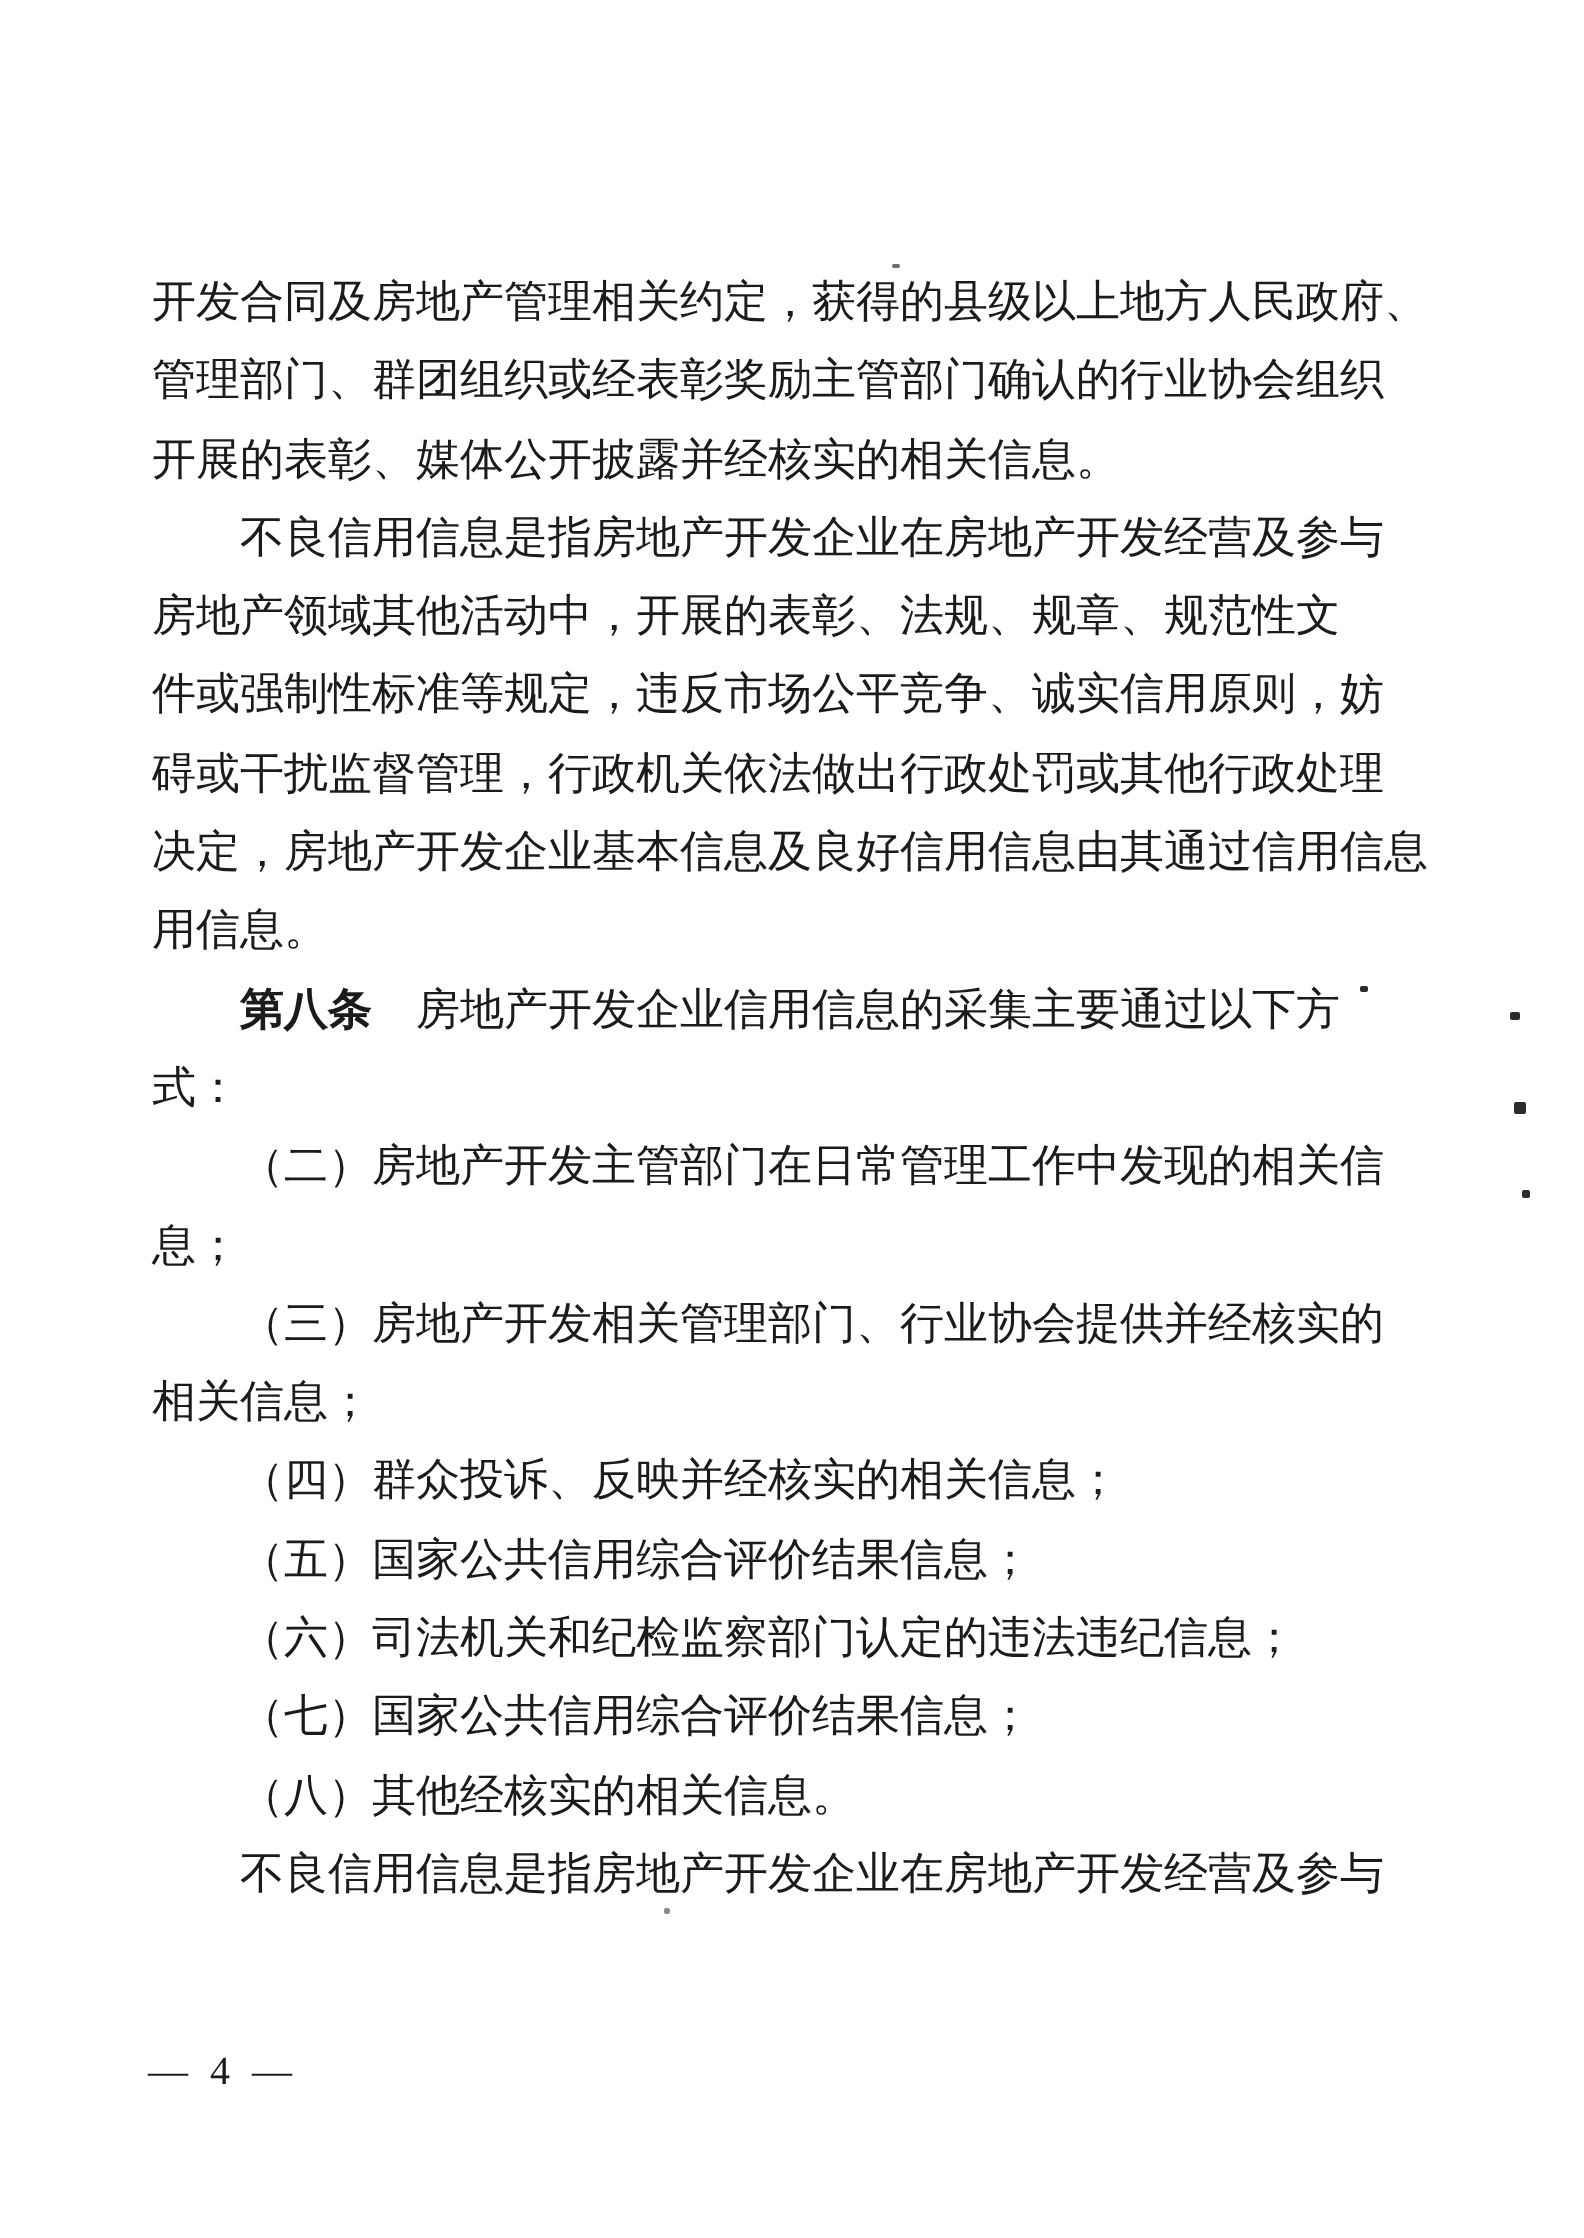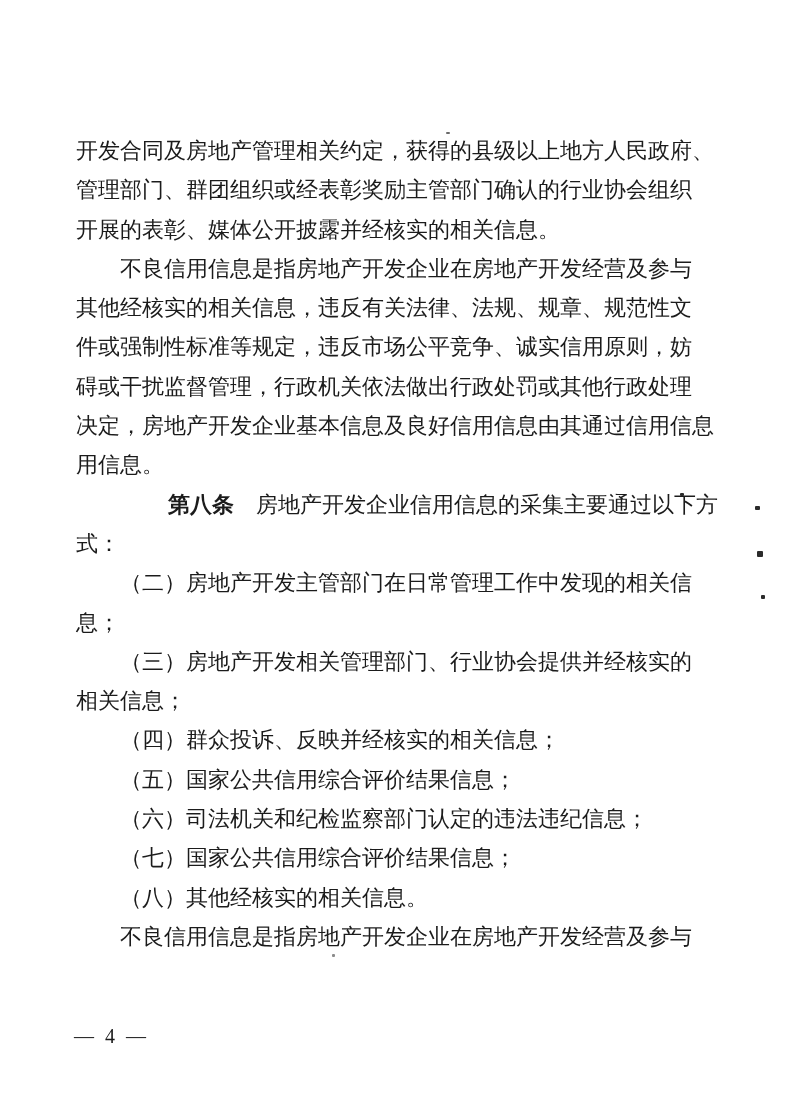--- a/index.html
+++ b/index.html
@@ -18,21 +18,21 @@
     left: 76px;
     top: 131px;
     width: 648px;
     font-size: 22px;
     line-height: 39.3px;
     white-space: nowrap;
     letter-spacing: 0;
   }
   .line { height: 39.3px; }
   .line.indent { text-indent: 44px; }
-  .bold { font-weight: 700; margin-left: 48px; }
+  .bold { font-weight: 700; }
   .page-number {
     position: absolute;
     left: 74px;
     top: 1025px;
     font-size: 20px;
     letter-spacing: 3px;
     color: #1b1b1b;
   }
   .speck { position: absolute; background: #2b2b2b; border-radius: 1px; }
   .speck.s1 { left: 680px; top: 493px; width: 4px; height: 3px; }
@@ -45,21 +45,21 @@
 </head>
 <body>
 
 <div class="page">
 
   <div class="text-block">
     <div class="line">开发合同及房地产管理相关约定，获得的县级以上地方人民政府、</div>
     <div class="line">管理部门、群团组织或经表彰奖励主管部门确认的行业协会组织</div>
     <div class="line">开展的表彰、媒体公开披露并经核实的相关信息。</div>
     <div class="line indent">不良信用信息是指房地产开发企业在房地产开发经营及参与</div>
-    <div class="line">其他经核实的相关信息，违反有关法律、法规、规章、规范性文</div>
+    <div class="line">房地产领域其他活动中，开展的表彰、法规、规章、规范性文</div>
     <div class="line">件或强制性标准等规定，违反市场公平竞争、诚实信用原则，妨</div>
     <div class="line">碍或干扰监督管理，行政机关依法做出行政处罚或其他行政处理</div>
     <div class="line">决定，房地产开发企业基本信息及良好信用信息由其通过信用信息</div>
     <div class="line">用信息。</div>
     <div class="line indent"><span class="bold">第八条</span><span>　房地产开发企业信用信息的采集主要通过以下方</span></div>
     <div class="line">式：</div>
     <div class="line indent">（二）房地产开发主管部门在日常管理工作中发现的相关信</div>
     <div class="line">息；</div>
     <div class="line indent">（三）房地产开发相关管理部门、行业协会提供并经核实的</div>
     <div class="line">相关信息；</div>

